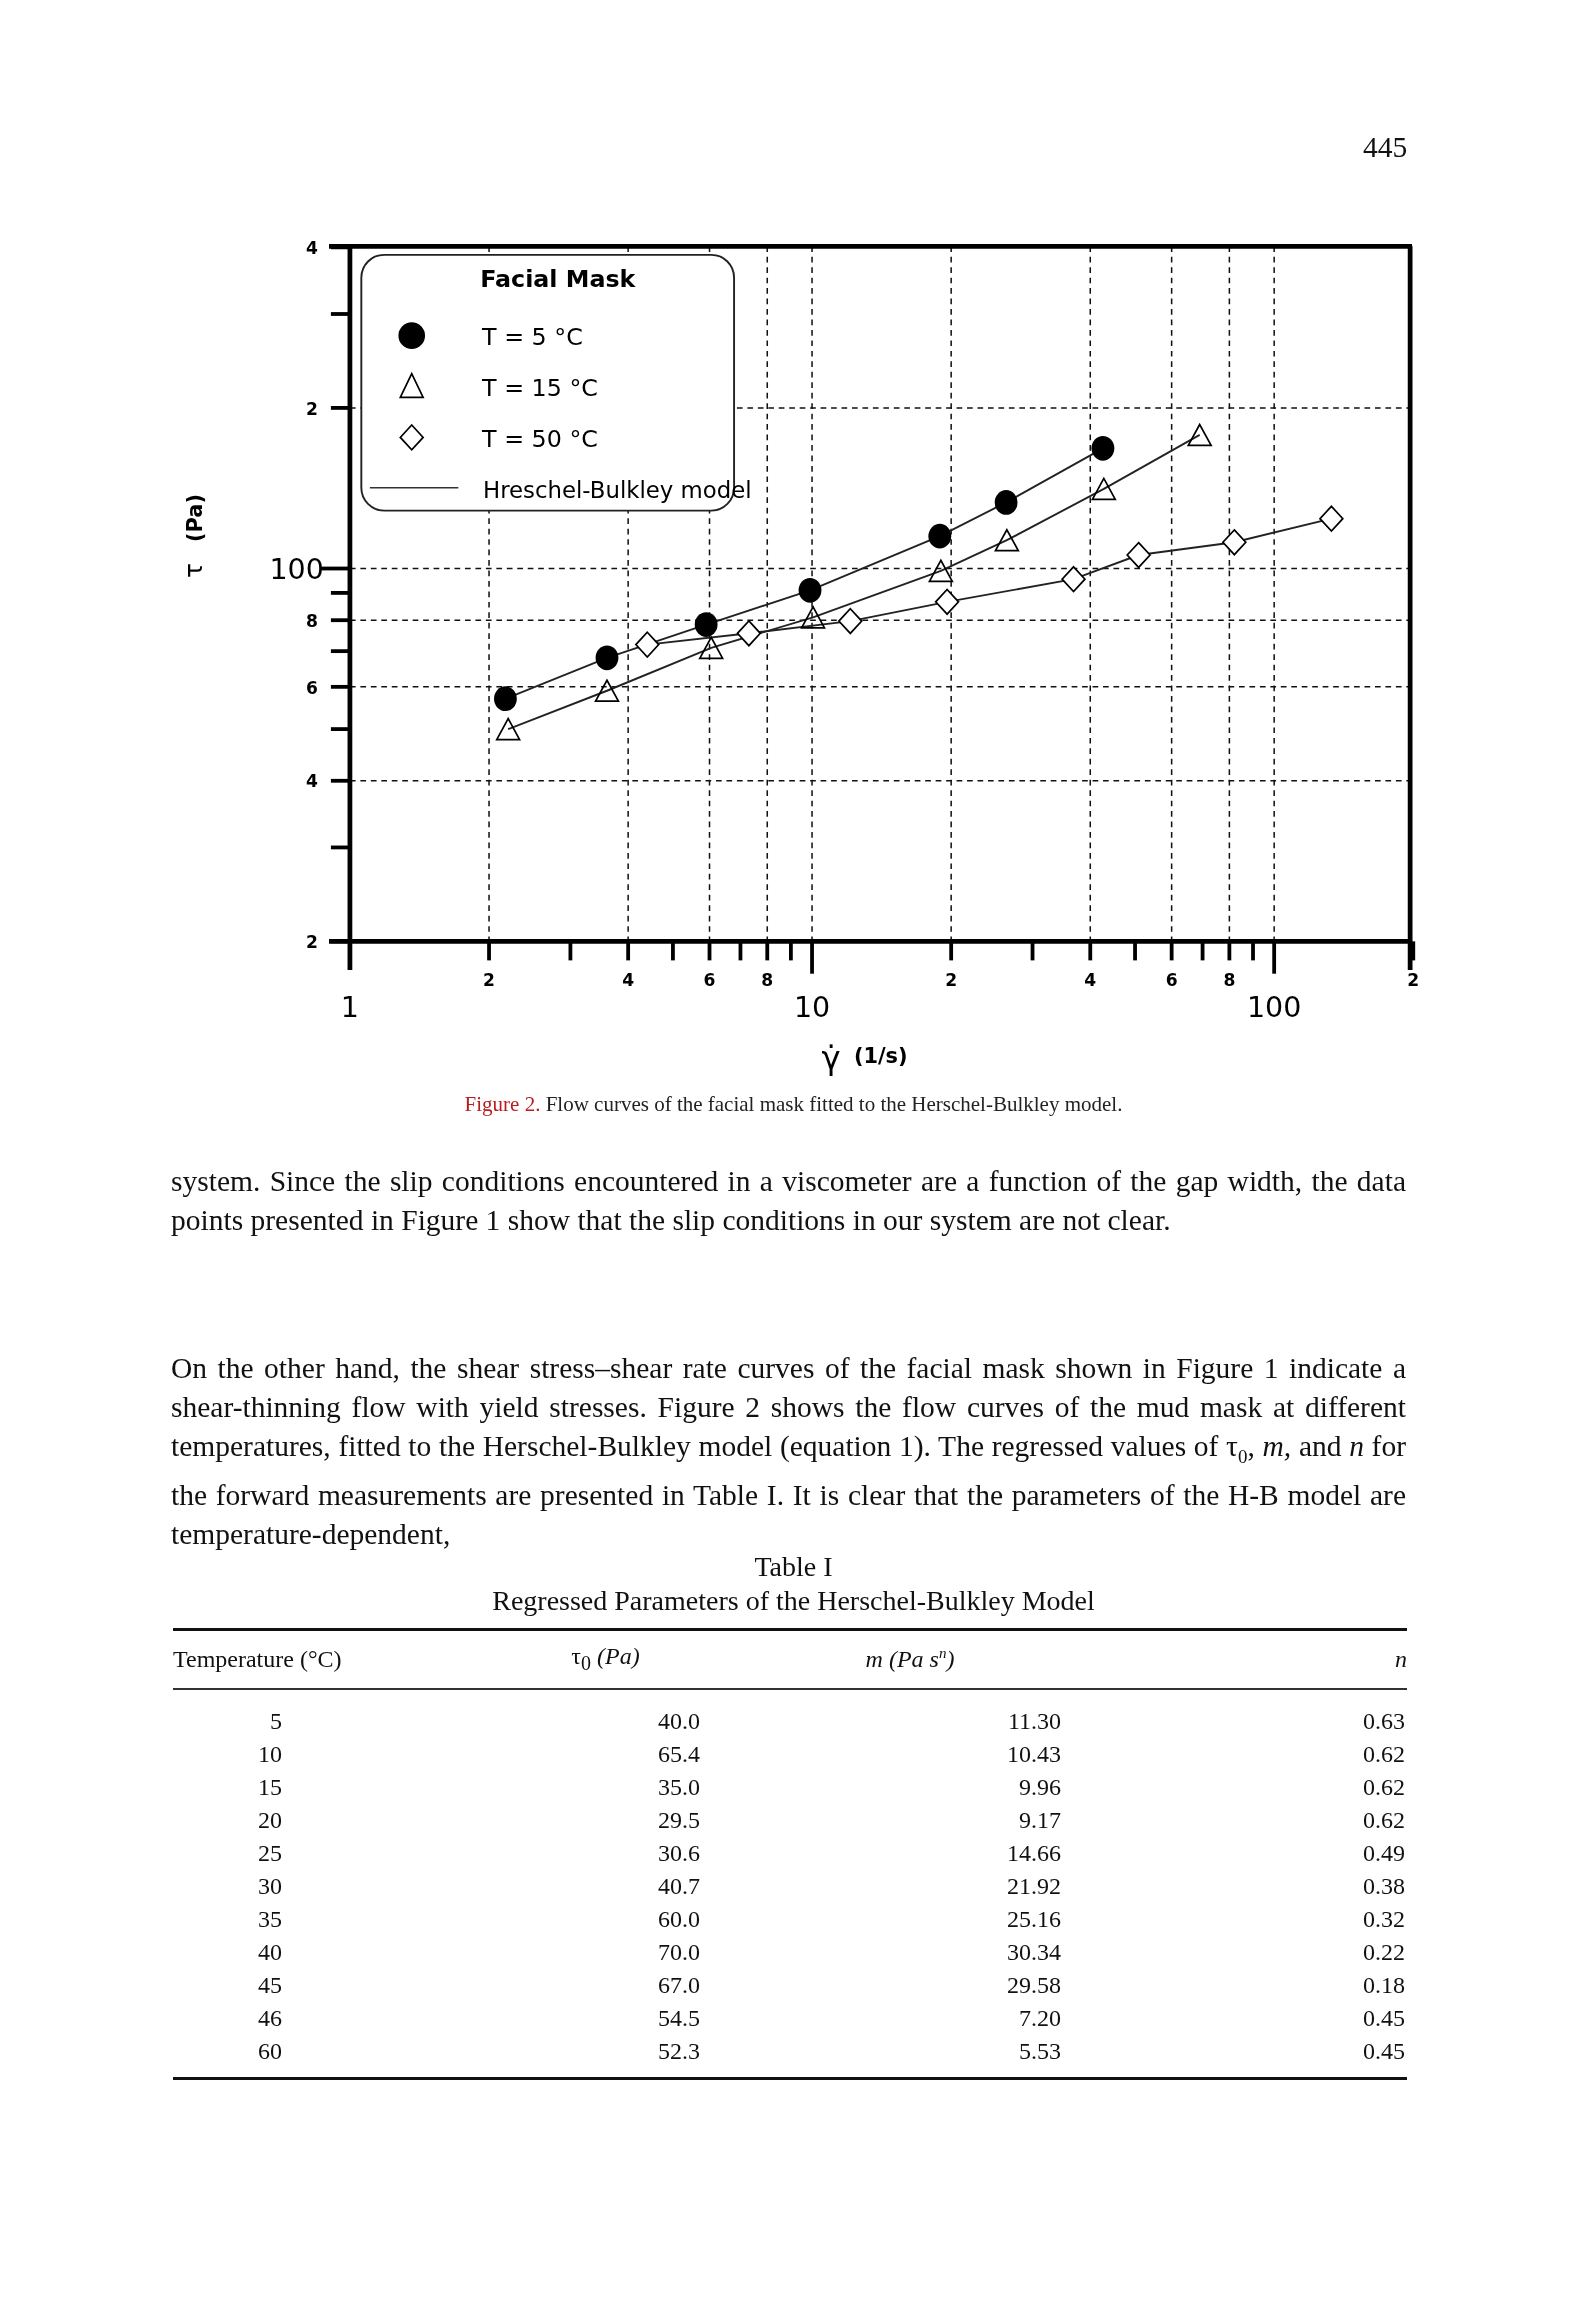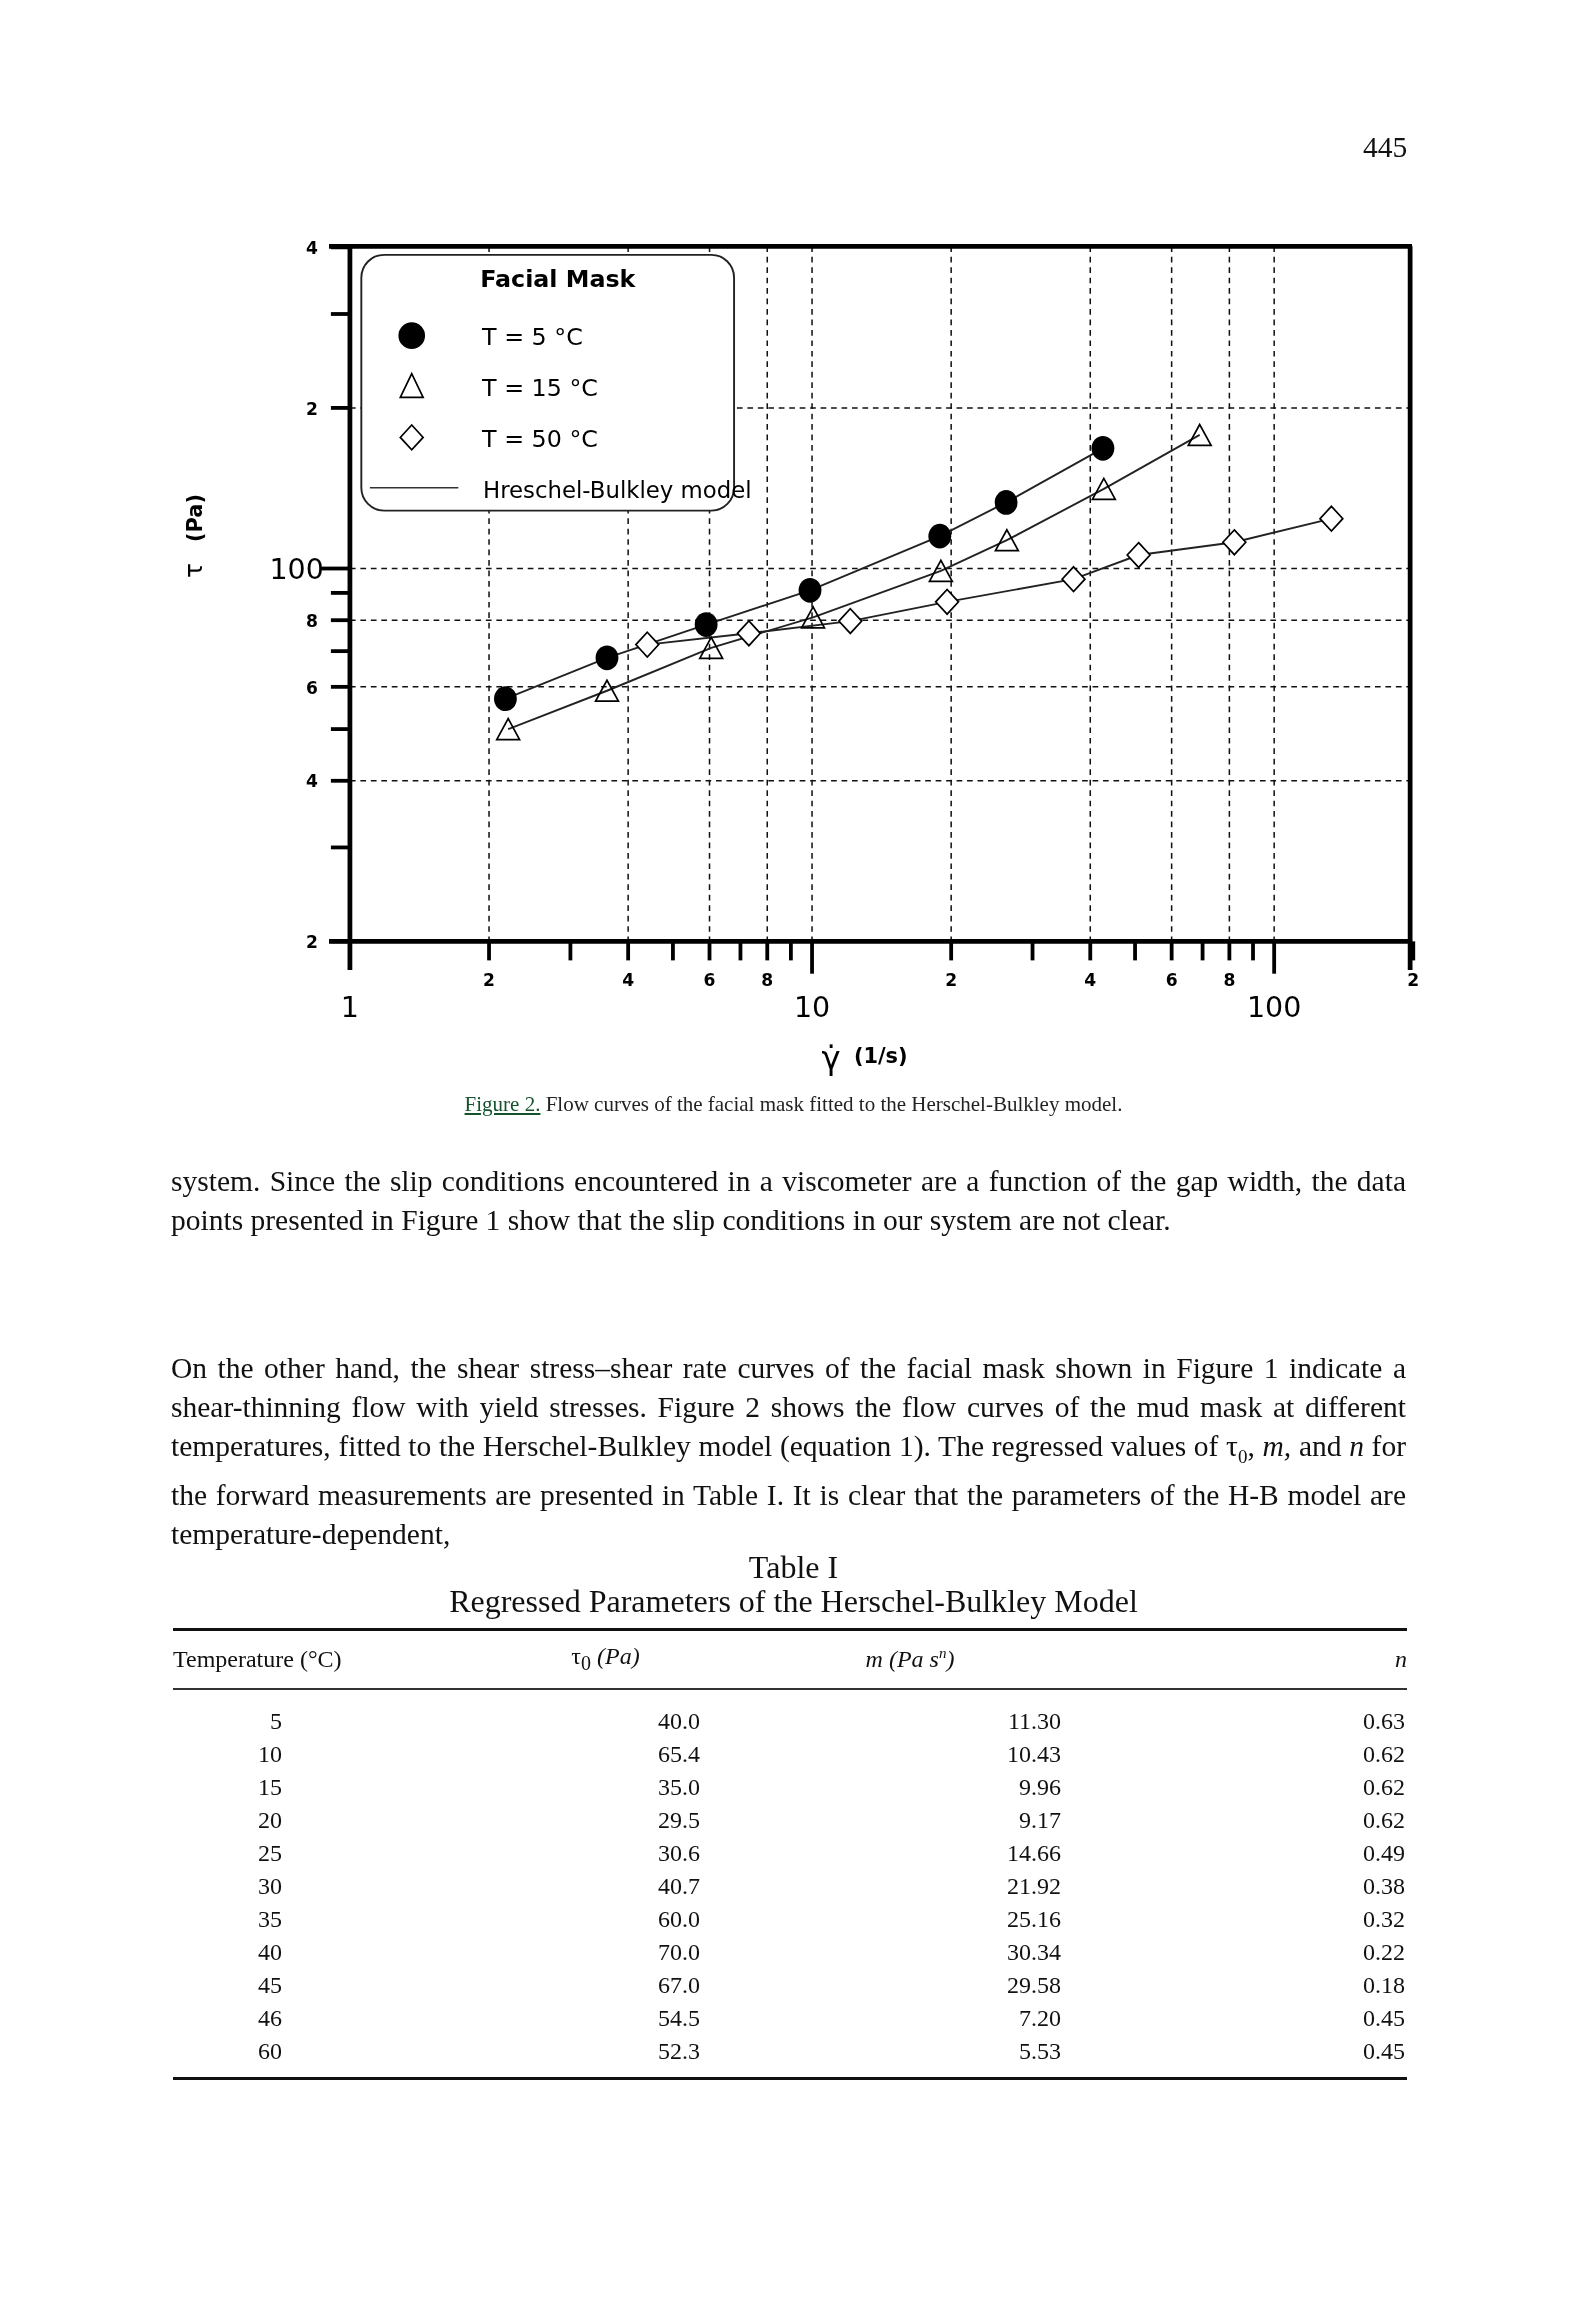--- a/index.html
+++ b/index.html
@@ -4,26 +4,26 @@
 <style>
   html, body { margin: 0; padding: 0; background: #ffffff; }
   body { width: 1587px; height: 2324px; position: relative; overflow: hidden;
          font-family: "Liberation Serif", "DejaVu Serif", serif; color: #111; }
   .abs { position: absolute; }
   .running-head { top: 131px; left: 0; width: 1587px; height: 38px; }
   .running-title { position: absolute; left: 504px; top: 0; font-size: 29.5px; letter-spacing: 0.5px; white-space: nowrap; }
   .page-num { position: absolute; left: 1363px; top: 0; font-size: 29.5px; }
   #figure { left: 0; top: 0; }
   .caption { top: 1092px; left: 0; width: 1587px; text-align: center; font-size: 21px; color: #222; }
-  .caption b { font-weight: normal; color:#14532d;text-decoration:underline; }
+  .caption b { font-weight: normal; color:#b91c1c; }
   .para { left: 171px; width: 1235px; font-size: 29.5px; line-height: 39px; text-align: justify; text-align-last: left; }
   .p1 { top: 1162px; }
   .p2 { top: 1349px; }
   .para i { font-style: italic; }
-  .table-title { top: 1550px; left: 0; width: 1587px; text-align: center; font-size: 32px; line-height: 34px; }
+  .table-title { top: 1550px; left: 0; width: 1587px; text-align: center; font-size: 28px; line-height: 34px; }
   .tbl { left: 173px; top: 1628px; width: 1234px; }
   .rule-thick { height: 2.9px; background: #111; width: 100%; }
   .rule-thin { height: 1.9px; background: #333; width: 100%; }
   .thead { display: flex; height: 57px; align-items: center; font-size: 24px; }
   .trow { display: flex; height: 33px; align-items: center; font-size: 24px; }
   .c1 { width: 109px; text-align: right; }
   .c1h { width: 285px; text-align: left; }
   .c2 { width: 418px; text-align: right; }
   .c2h { width: 295px; text-align: center; }
   .c3 { width: 361px; text-align: right; }

